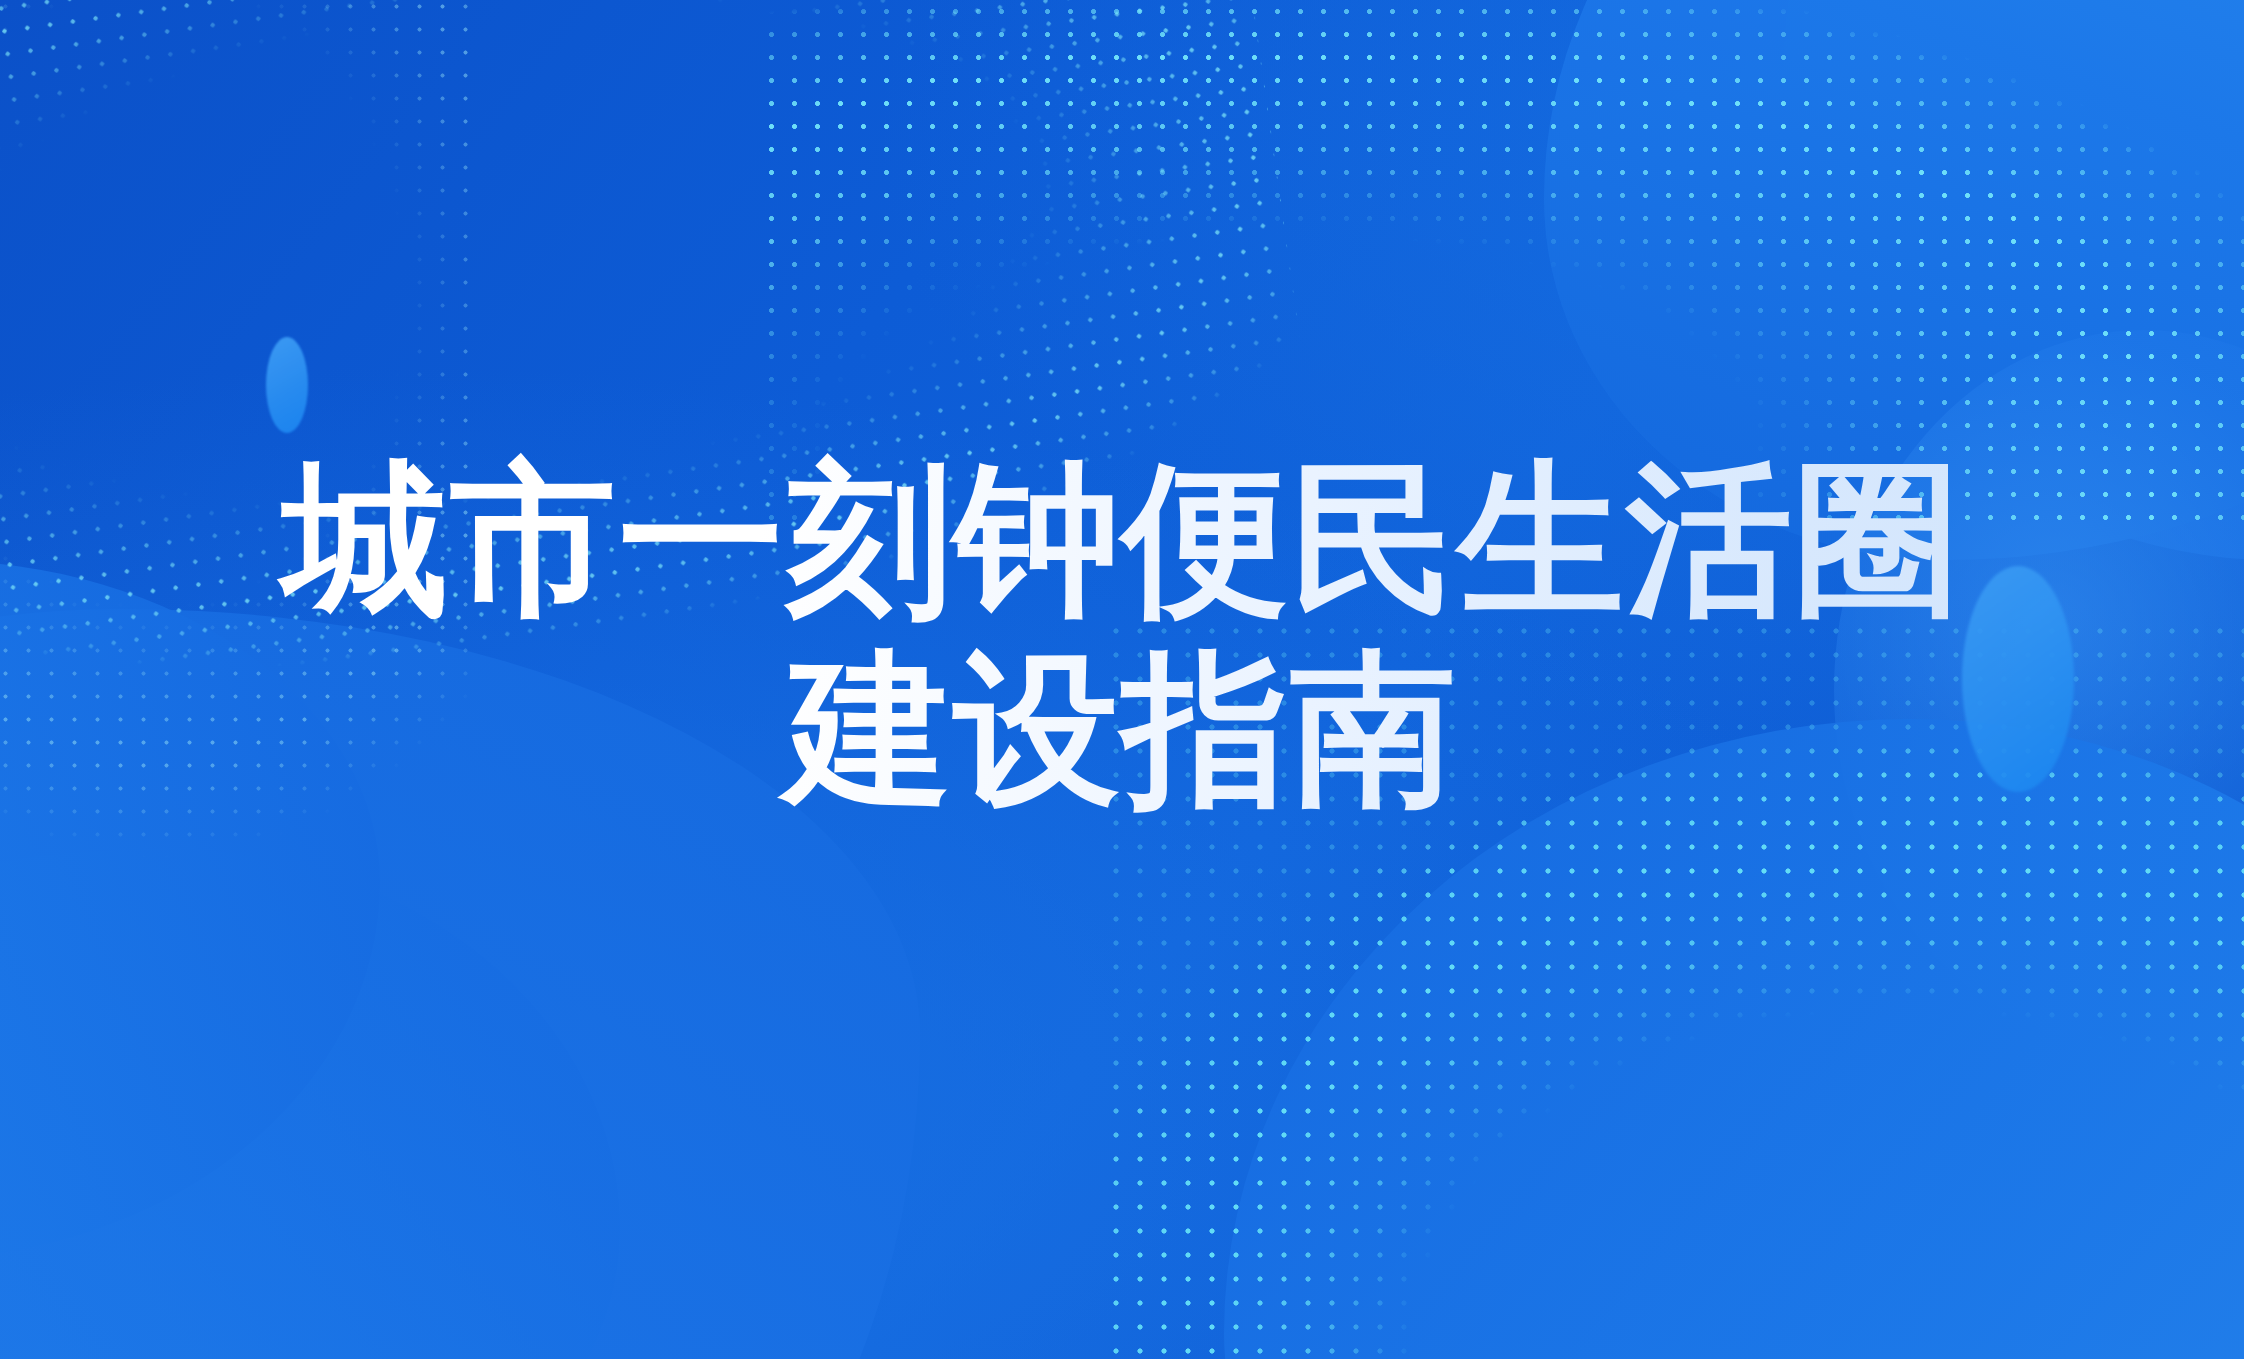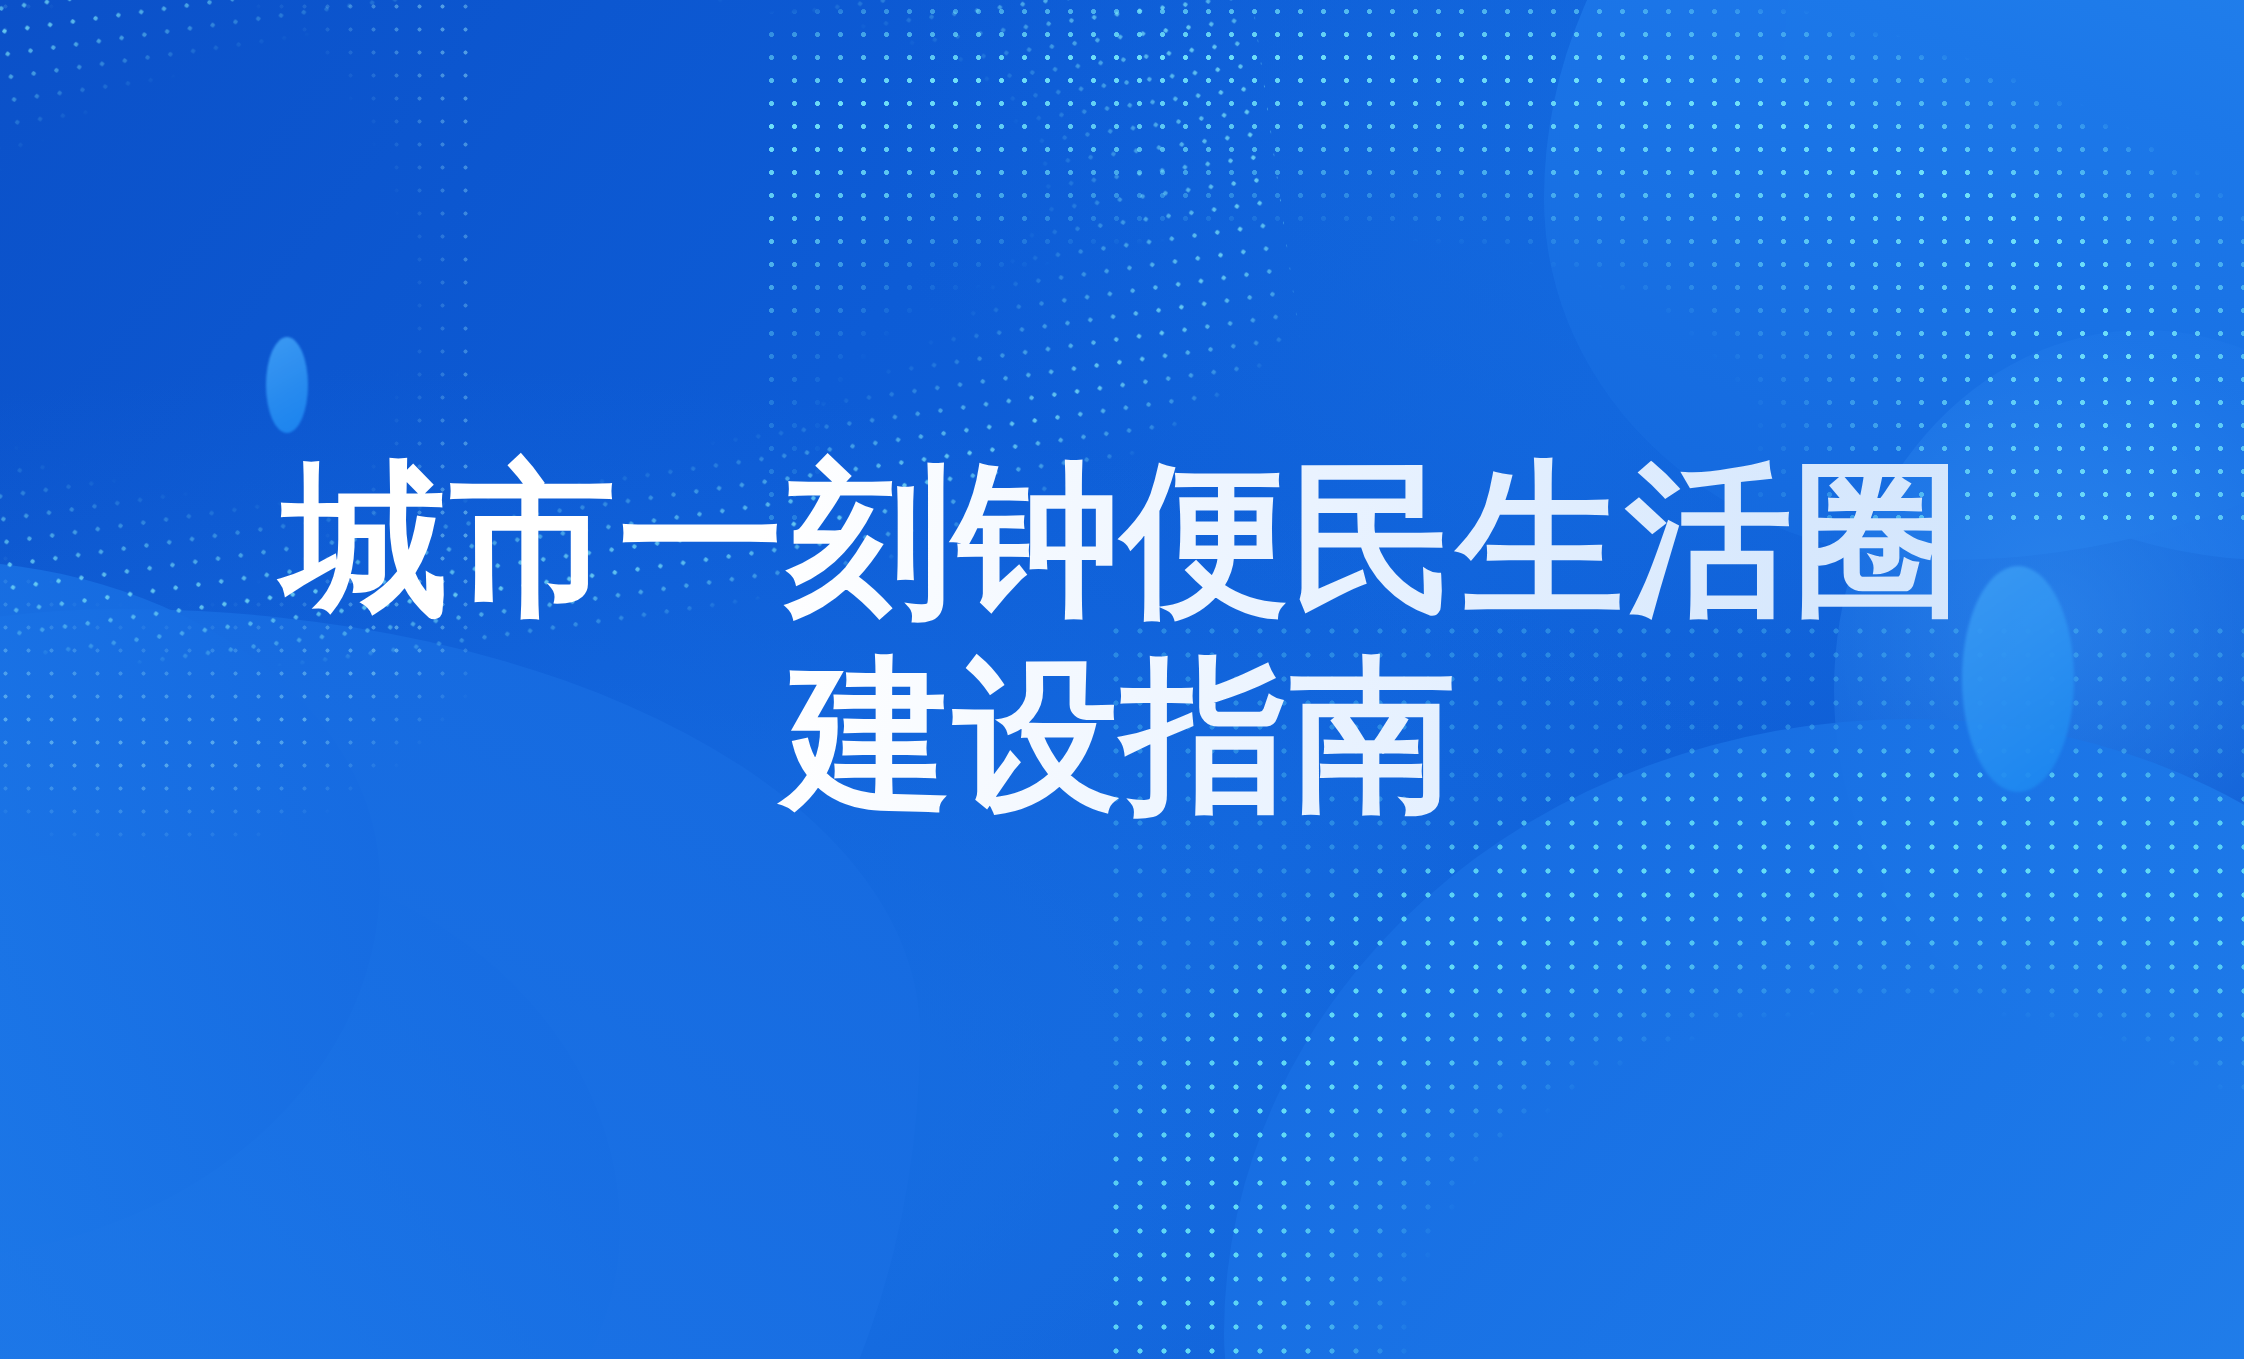--- a/index.html
+++ b/index.html
@@ -248,21 +248,21 @@
     white-space: nowrap;
     -webkit-font-smoothing: antialiased;
     background-image: linear-gradient(100deg, #ffffff 0%, #ffffff 34%, #eaf3ff 58%, #d7e8fd 80%, #cfe3fc 100%);
     -webkit-background-clip: text;
             background-clip: text;
     color: transparent;
     -webkit-text-fill-color: transparent;
     text-shadow: none;
   }
   .title-line-1 { font-size: 166px; }
-  .title-line-2 { font-size: 166px; margin-top: 8px; }
+  .title-line-2 { font-size: 166px; margin-top: 2px; }
 
   
   @supports not ((-webkit-background-clip: text) or (background-clip: text)) {
     .title-line { color: #ffffff; -webkit-text-fill-color: #ffffff; background-image: none; }
   }
 </style>
 </head>
 <body>
 
 <div id="stage">

